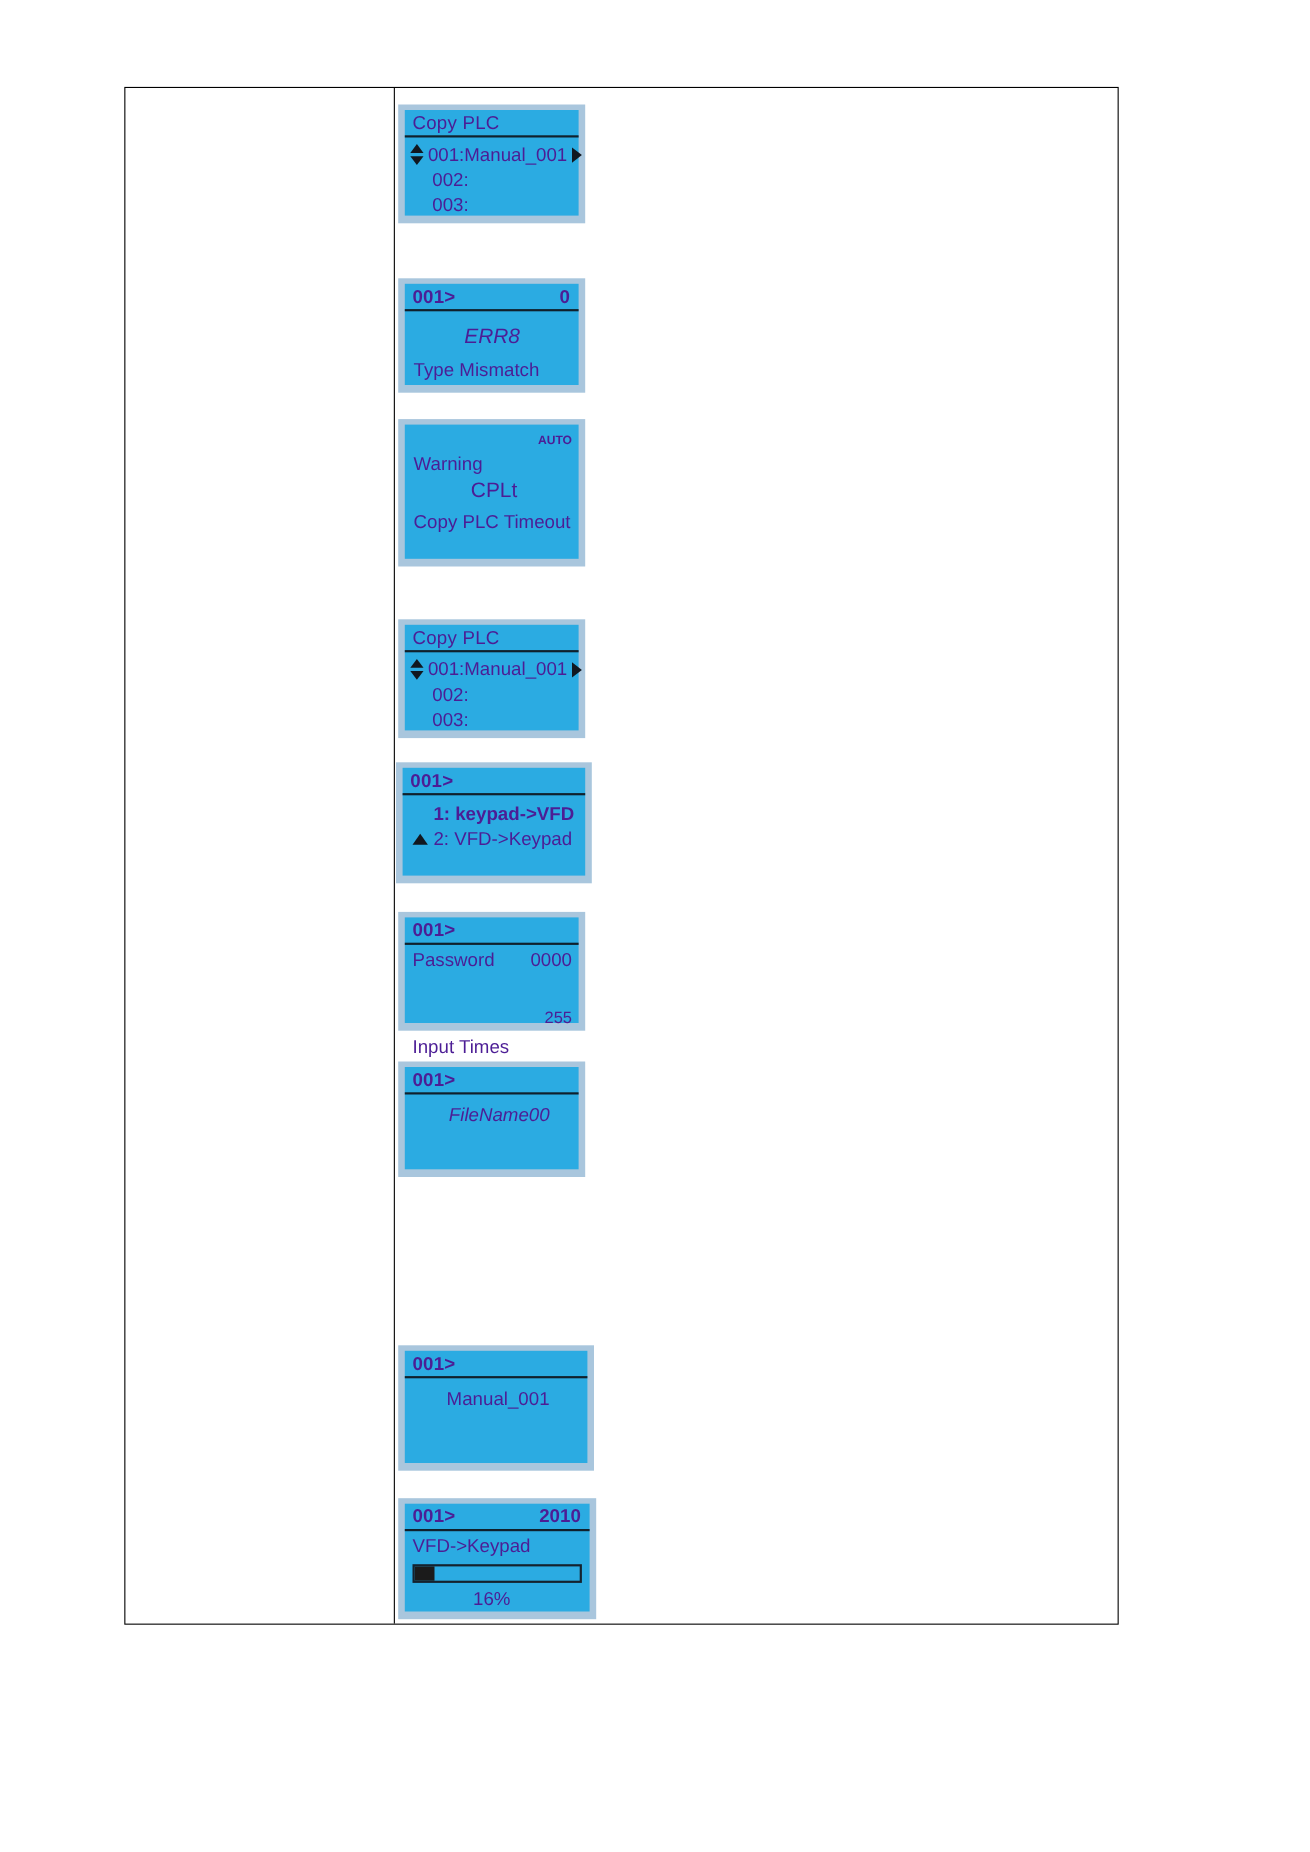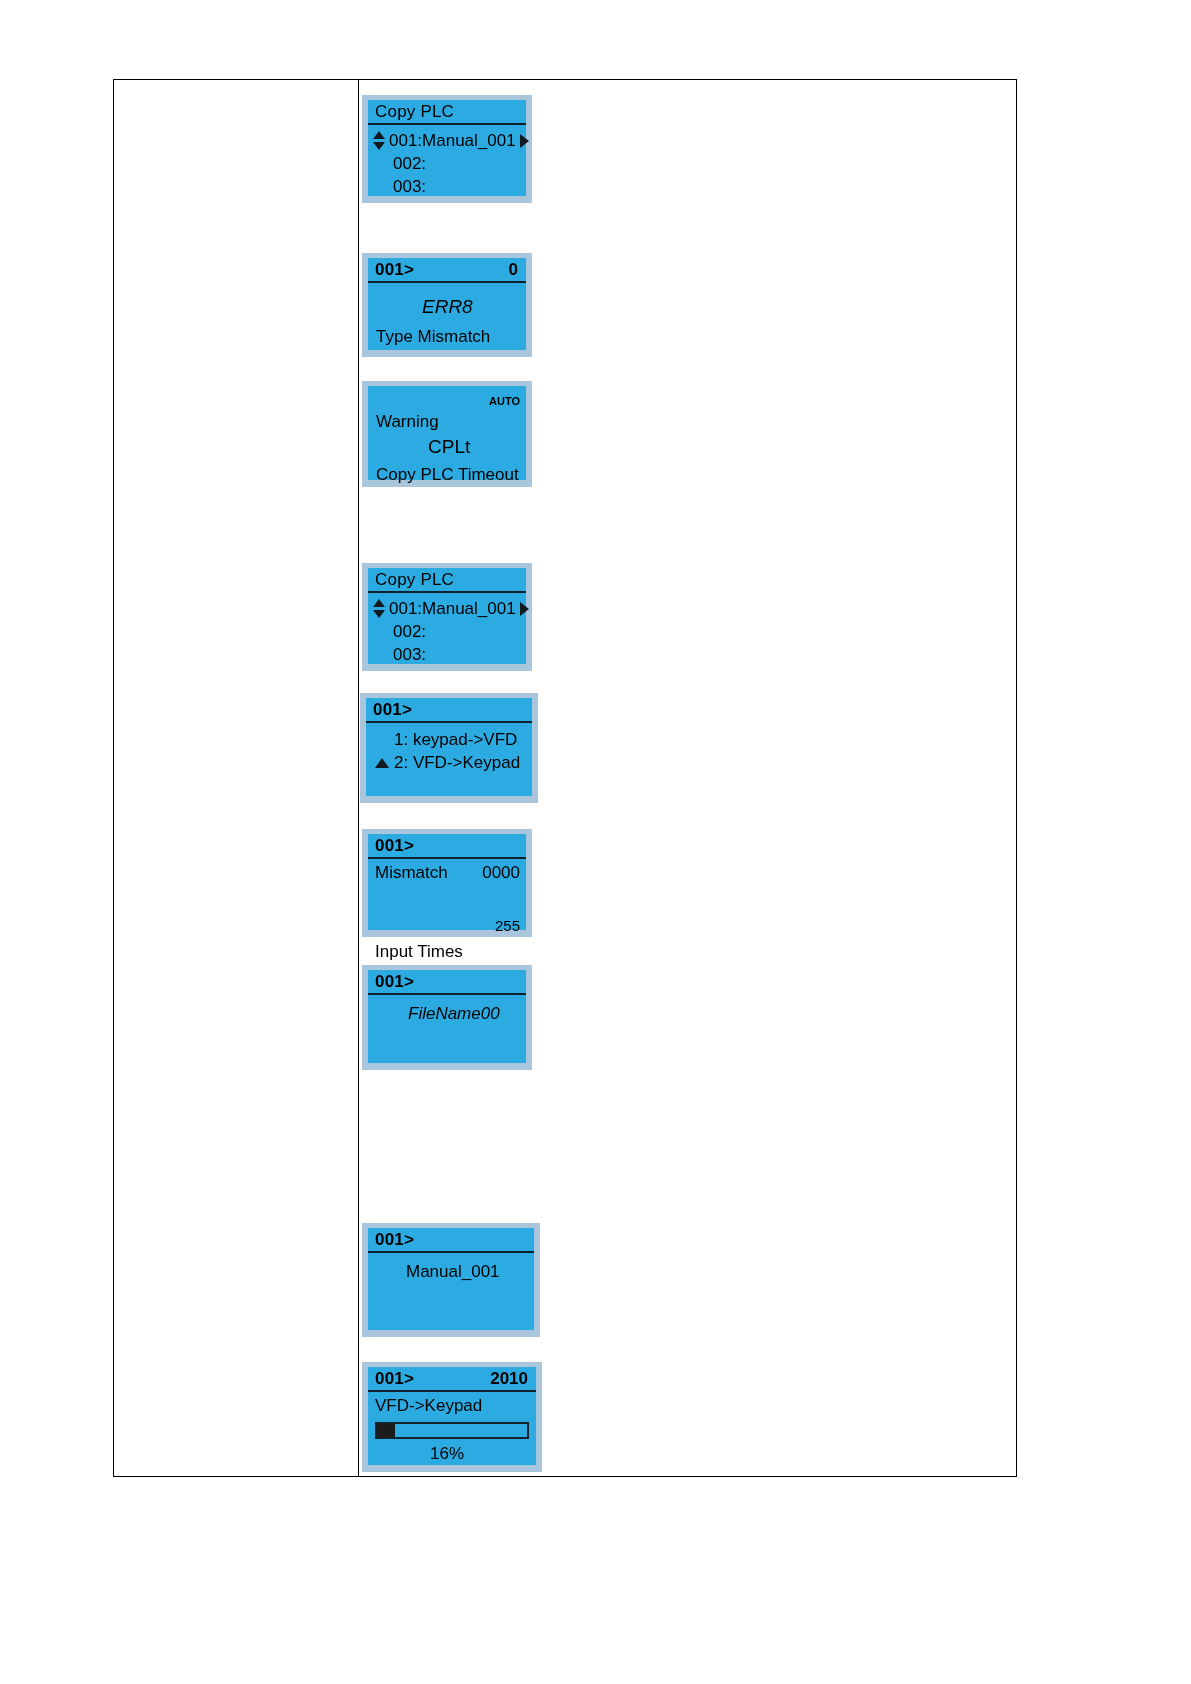--- a/index.html
+++ b/index.html
@@ -40,21 +40,21 @@
     background: #a9c6dd;      
     padding: 5px 6px 7px 6px;
     box-sizing: border-box;
   }
   .lcd-inner {
     background: #2babe2;
     width: 100%;
     height: 100%;
     box-sizing: border-box;
     position: relative;
-    color: #000000;
+    color: #4c1d95;
   }
 
   .title-bar {
     position: absolute;
     left: 0; right: 0; top: 0;
     height: 25px;
     border-bottom: 2.5px solid #10202c;
     box-sizing: border-box;
   }
   .title-text {
@@ -154,21 +154,21 @@
   <div class="lcd-inner">
     <div class="title-bar">
       <span class="title-text bold">001&gt;</span>
       <span class="title-right">0</span>
     </div>
     <span class="txt big" style="left:54px; top:38px;font-style:italic;">ERR8</span>
     <span class="txt" style="left:8px; top:68px;">Type Mismatch</span>
   </div>
 </div>
 
-<div class="lcd" style="left:362px; top:381px; width:170px; height:106px;">
+<div class="lcd" style="left:362px; top:381px; width:170px; height:134px;">
   <div class="lcd-inner">
     <span class="txt tiny" style="right:6px; top:4px;">AUTO</span>
     <span class="txt" style="left:8px; top:25px;">Warning</span>
     <span class="txt big" style="left:60px; top:50px;">CPLt</span>
     <span class="txt" style="left:8px; top:78px;">Copy  PLC Timeout</span>
   </div>
 </div>
 
 <div class="lcd" style="left:362px; top:563px; width:170px; height:108px;">
   <div class="lcd-inner">
@@ -184,32 +184,32 @@
     <span class="txt" style="left:25px; top:53px;">002:</span>
     <span class="txt" style="left:25px; top:76px;">003:</span>
   </div>
 </div>
 
 <div class="lcd" style="left:360px; top:693px; width:178px; height:110px;">
   <div class="lcd-inner">
     <div class="title-bar">
       <span class="title-text bold">001&gt;</span>
     </div>
-    <span class="txt" style="left:28px; top:31px;">1: keypad-&gt;VFD</span>
+    <span class="txt" style="left:28px; top:31px;font-weight:bold;">1: keypad-&gt;VFD</span>
     <div class="uparrow" style="left:9px; top:60px;"></div>
     <span class="txt" style="left:28px; top:54px;">2: VFD-&gt;Keypad</span>
   </div>
 </div>
 
 <div class="lcd" style="left:362px; top:829px; width:170px; height:108px;">
   <div class="lcd-inner">
     <div class="title-bar">
       <span class="title-text bold">001&gt;</span>
     </div>
-    <span class="txt" style="left:7px; top:28px;">Mismatch</span>
+    <span class="txt" style="left:7px; top:28px;">Password</span>
     <span class="txt" style="right:6px; top:28px;">0000</span>
     <span class="txt" style="left:7px; top:78px;margin-top:29px;">Input Times</span>
     <span class="txt" style="right:6px; top:81px; font-size:15px;">255</span>
   </div>
 </div>
 
 <div class="lcd" style="left:362px; top:965px; width:170px; height:105px;">
   <div class="lcd-inner">
     <div class="title-bar">
       <span class="title-text bold">001&gt;</span>

